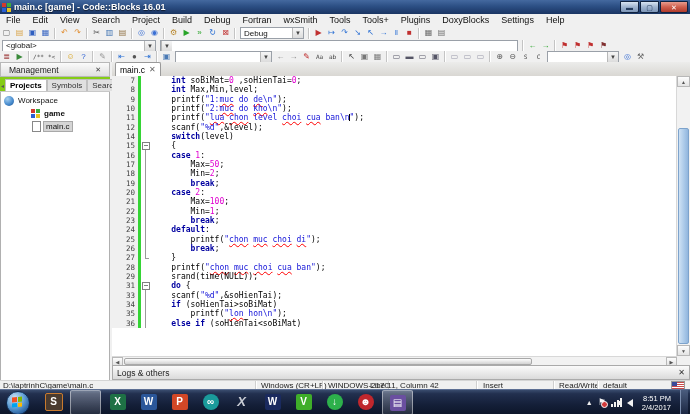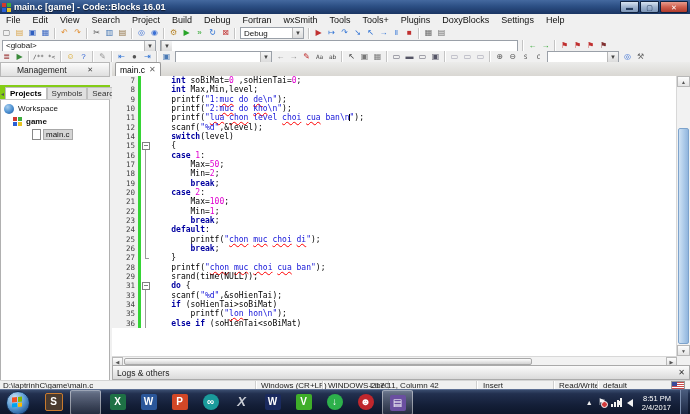--- a/index.html
+++ b/index.html
@@ -39,23 +39,23 @@
   .combo .ca{width:10px;height:100%;background:linear-gradient(#f6f6f6,#dcdcdc);border-left:1px solid #b8b8b8;
              display:flex;align-items:center;justify-content:center;font-size:6px;color:#444;}
   .txt-ic{font-size:6px;color:#444;font-family:"DejaVu Sans Mono",monospace;}
 
   
   .main{position:absolute;left:0;top:62px;width:690px;height:318px;background:#f0f0f0;}
 
   
   .mgmt{position:absolute;left:0;top:0;width:110px;height:318px;background:#f0f0f0;}
   .mgmt-head{height:13px;display:flex;align-items:center;font-size:8.5px;color:#222;
-     background:linear-gradient(#fbfbfb,#dfdfdf);border:1px solid #b8b8b8;padding:0 16px;}
+     background:linear-gradient(#fbfbfb,#dfdfdf);border:1px solid #b8b8b8;padding:0 8px;}
   .mgmt-head .x{margin-left:auto;font-size:7px;color:#444;}
-  .mgmt-tabs{height:14px;display:flex;align-items:flex-end;font-size:8px;background:#84cc16;border-bottom:1px solid #c8c8c8;margin-top:8px;}
+  .mgmt-tabs{height:14px;display:flex;align-items:flex-end;font-size:8px;background:#84cc16;border-bottom:1px solid #c8c8c8;}
   .mtab{padding:1px 4px;border:1px solid #c0c0c0;border-bottom:none;background:#e0e0e0;color:#333;white-space:nowrap;}
   .mtab.active{background:#fff;font-weight:bold;color:#000;}
   .mtab-arrow{font-size:6px;color:#555;padding:0 1px 2px 1px;}
   .mgmt-tree{background:#fff;border:1px solid #b0b0b0;border-top:none;height:289px;overflow:hidden;
      font-size:8px;color:#111;padding-top:2px;}
   .titem{display:flex;align-items:center;height:13px;white-space:nowrap;}
   .titem .lbl{padding:0 2px;}
   .titem .lbl.sel{background:#d5d5d5;border:1px solid #a8a8a8;}
   .ti{width:10px;height:10px;flex:none;margin-right:2px;position:relative;}
   .ti-workspace{border-radius:50%;background:radial-gradient(circle at 35% 30%,#a8d0f0,#4a8ed0 55%,#1c4f8e);}
@@ -294,21 +294,21 @@
     <span class="mtab active">Projects</span>
         <span class="mtab">Symbols</span>
         <span class="mtab">Search</span>
         <span class="mtab-arrow">▸</span>
       </div>
     <div class="mgmt-tree">
         <span class="titem" style="padding-left: 3px;">
           <span class="ti ti-workspace"></span>
           <span class="lbl">Workspace</span>
         </span>
-        <span class="titem" style="padding-left: 12px;">
+        <span class="titem" style="padding-left: 12px; margin-left: 18px;">
           <span class="ti ti-cb">
             <i style="background: rgb(210, 58, 46);"></i>
             <i style="background: rgb(61, 173, 61);"></i>
             <i style="background: rgb(42, 95, 212);"></i>
             <i style="background: rgb(232, 194, 31);"></i>
           </span>
           <span class="lbl" style="font-weight: bold;">game</span>
         </span>
         <span class="titem" style="padding-left: 30px;">
           <span class="ti ti-file"></span>

